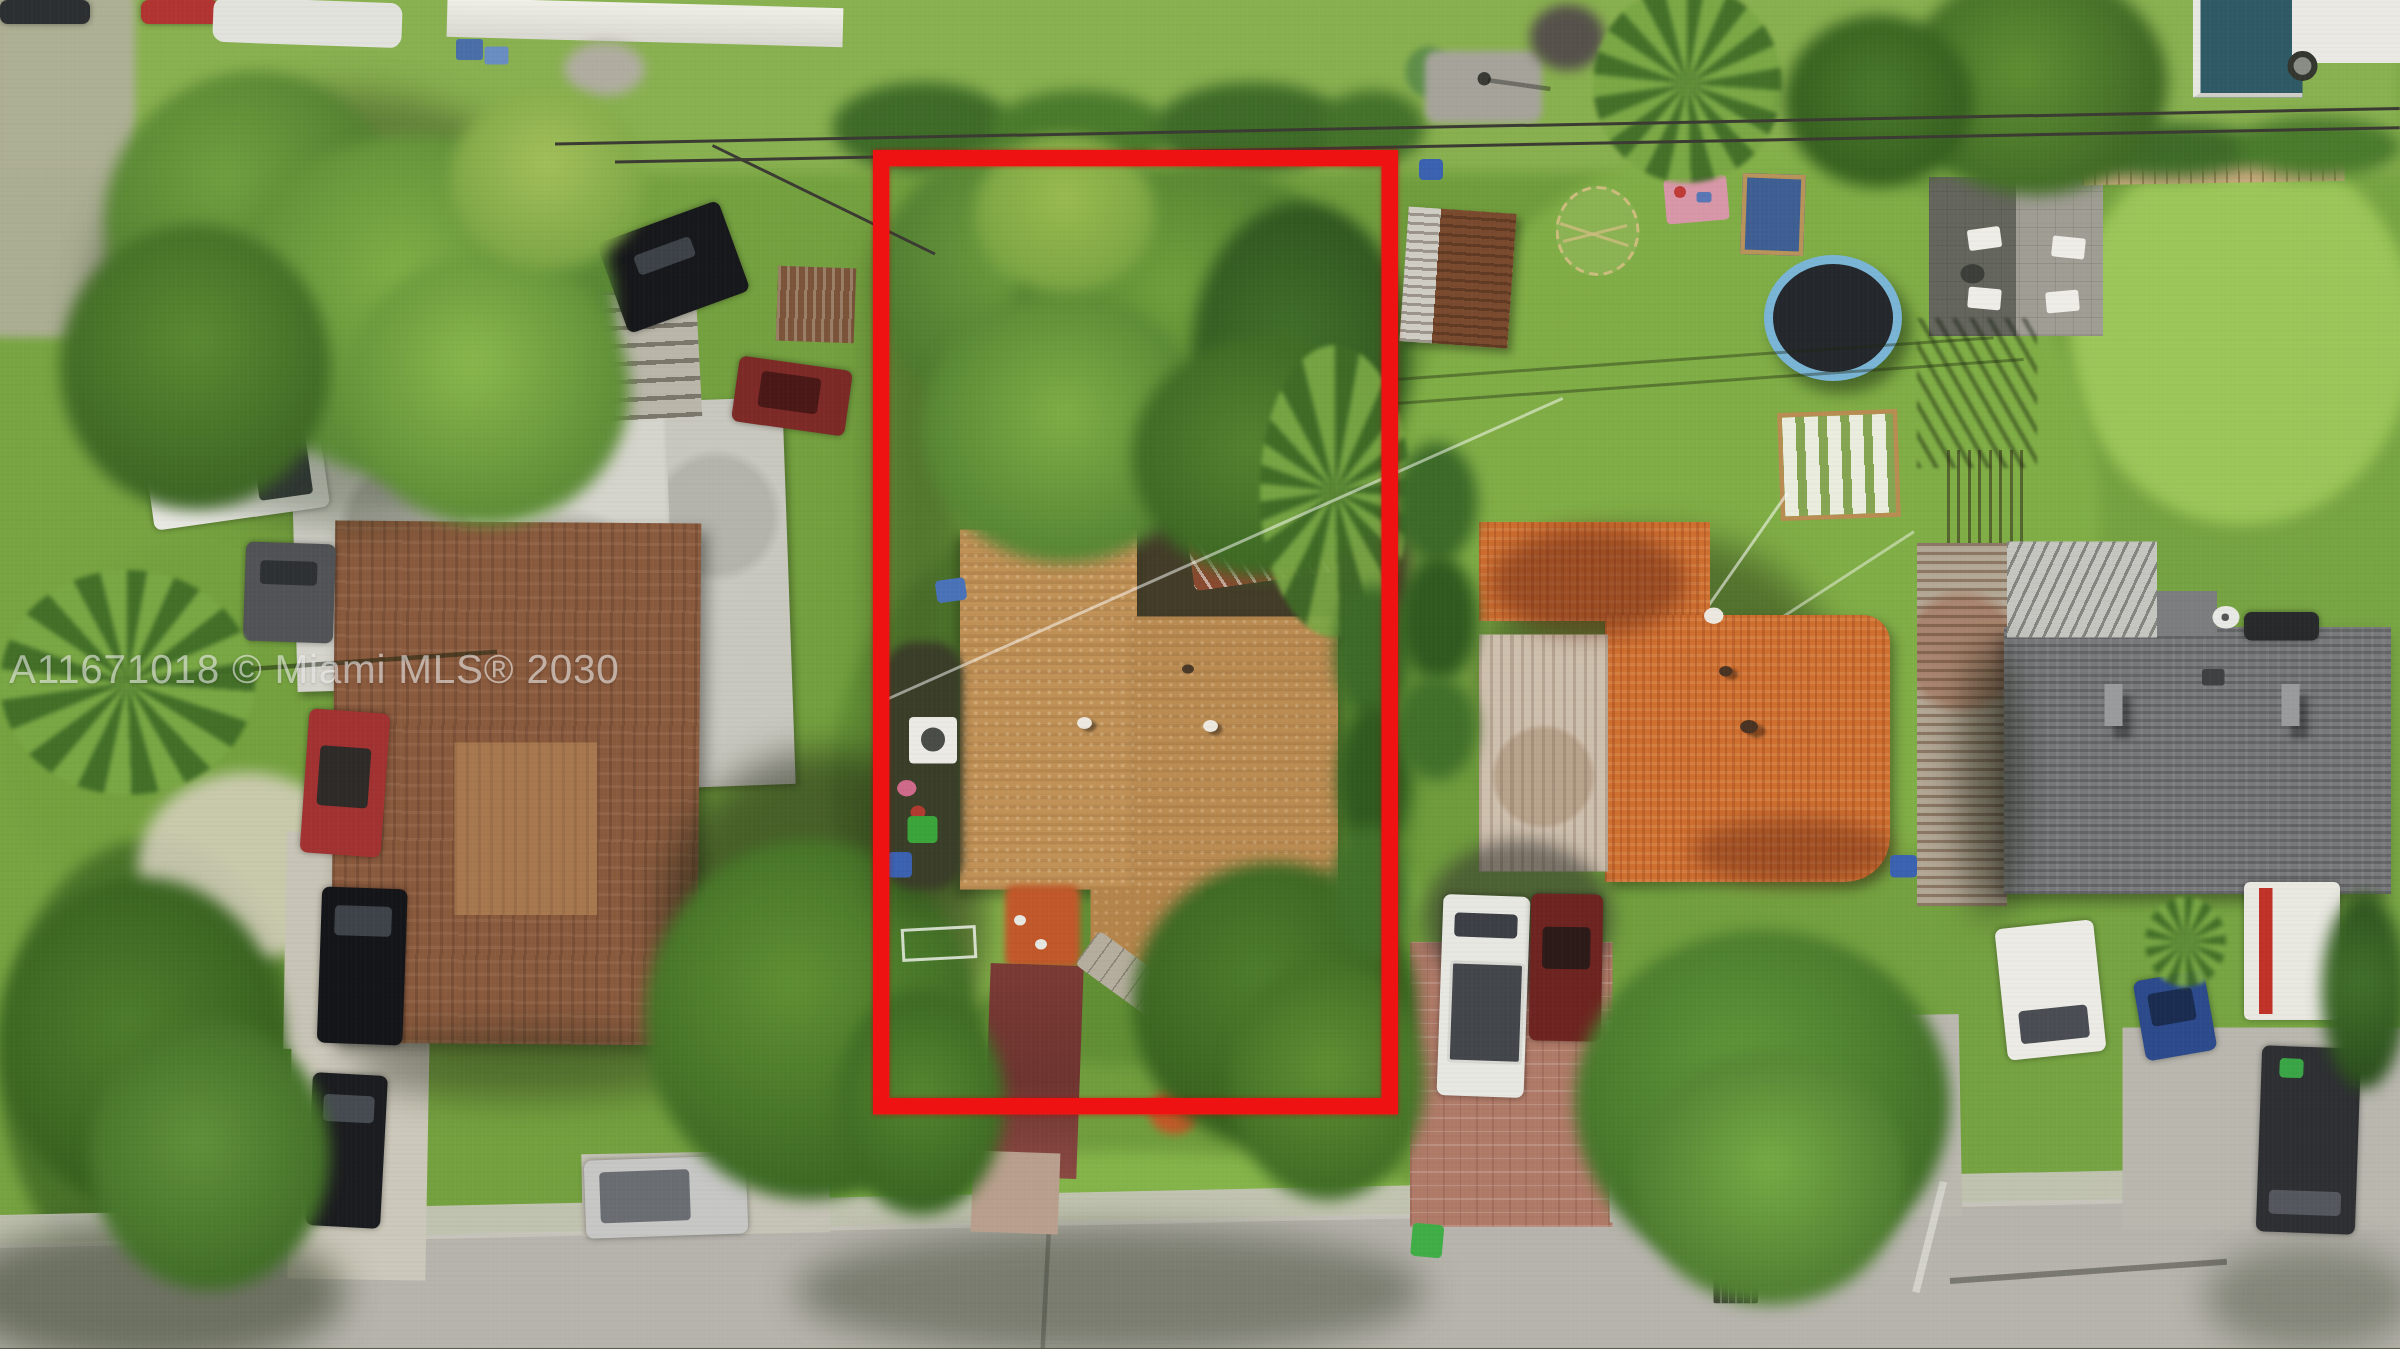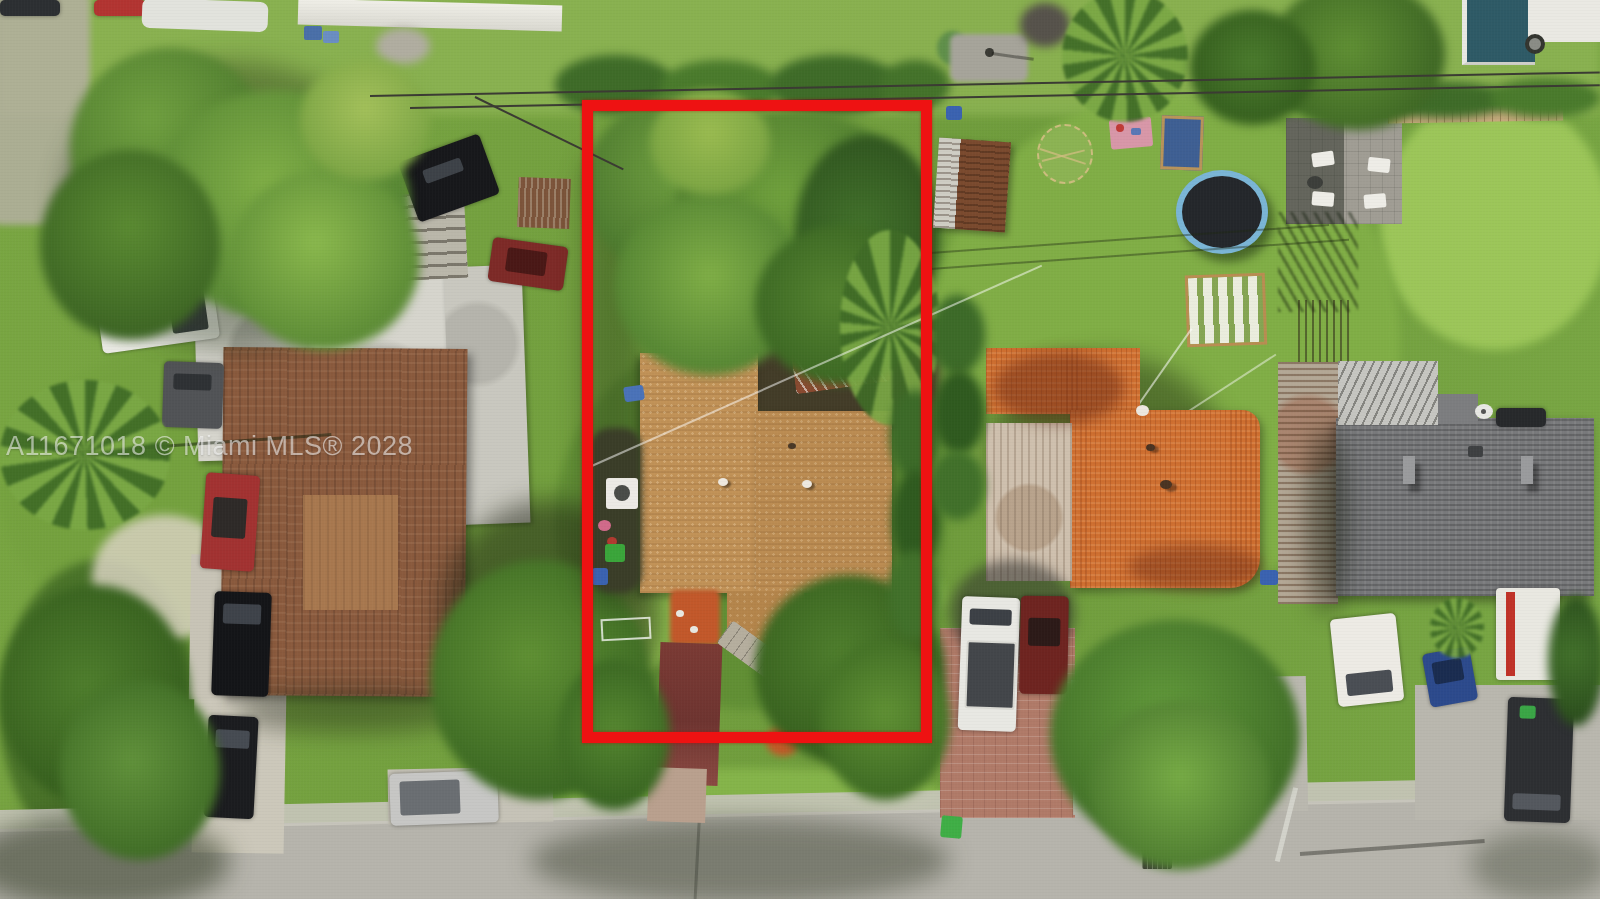--- a/index.html
+++ b/index.html
@@ -253,15 +253,15 @@
   <div class="t" style="left:1190px;top:10px;width:125px;height:115px;background:radial-gradient(circle at 50% 45%,#4a7a2c,#2c5318);"></div>
 
   <div class="ln" style="left:370px;top:95px;width:1230px;height:2px;background:#3b3b33;transform:rotate(-1.1deg);z-index:40;"></div>
   <div class="ln" style="left:410px;top:107px;width:1190px;height:2px;background:#3b3b33;transform:rotate(-1.1deg);z-index:40;"></div>
   <div class="ln" style="left:475px;top:96px;width:165px;height:2px;background:#3b3b33;transform:rotate(26deg);z-index:40;"></div>
   <div class="ln" style="left:585px;top:468px;width:500px;height:2px;background:rgba(255,255,255,.5);transform:rotate(-24deg);z-index:40;"></div>
 
   <div class="grain"></div>
 
   <div id="redbox"></div>
-  <div id="wm">A11671018 © Miami MLS® 2028</div>
+  <div id="wm">A11671018 © Miami MLS® 2030</div>
 
 </div>
 
 </body></html>

